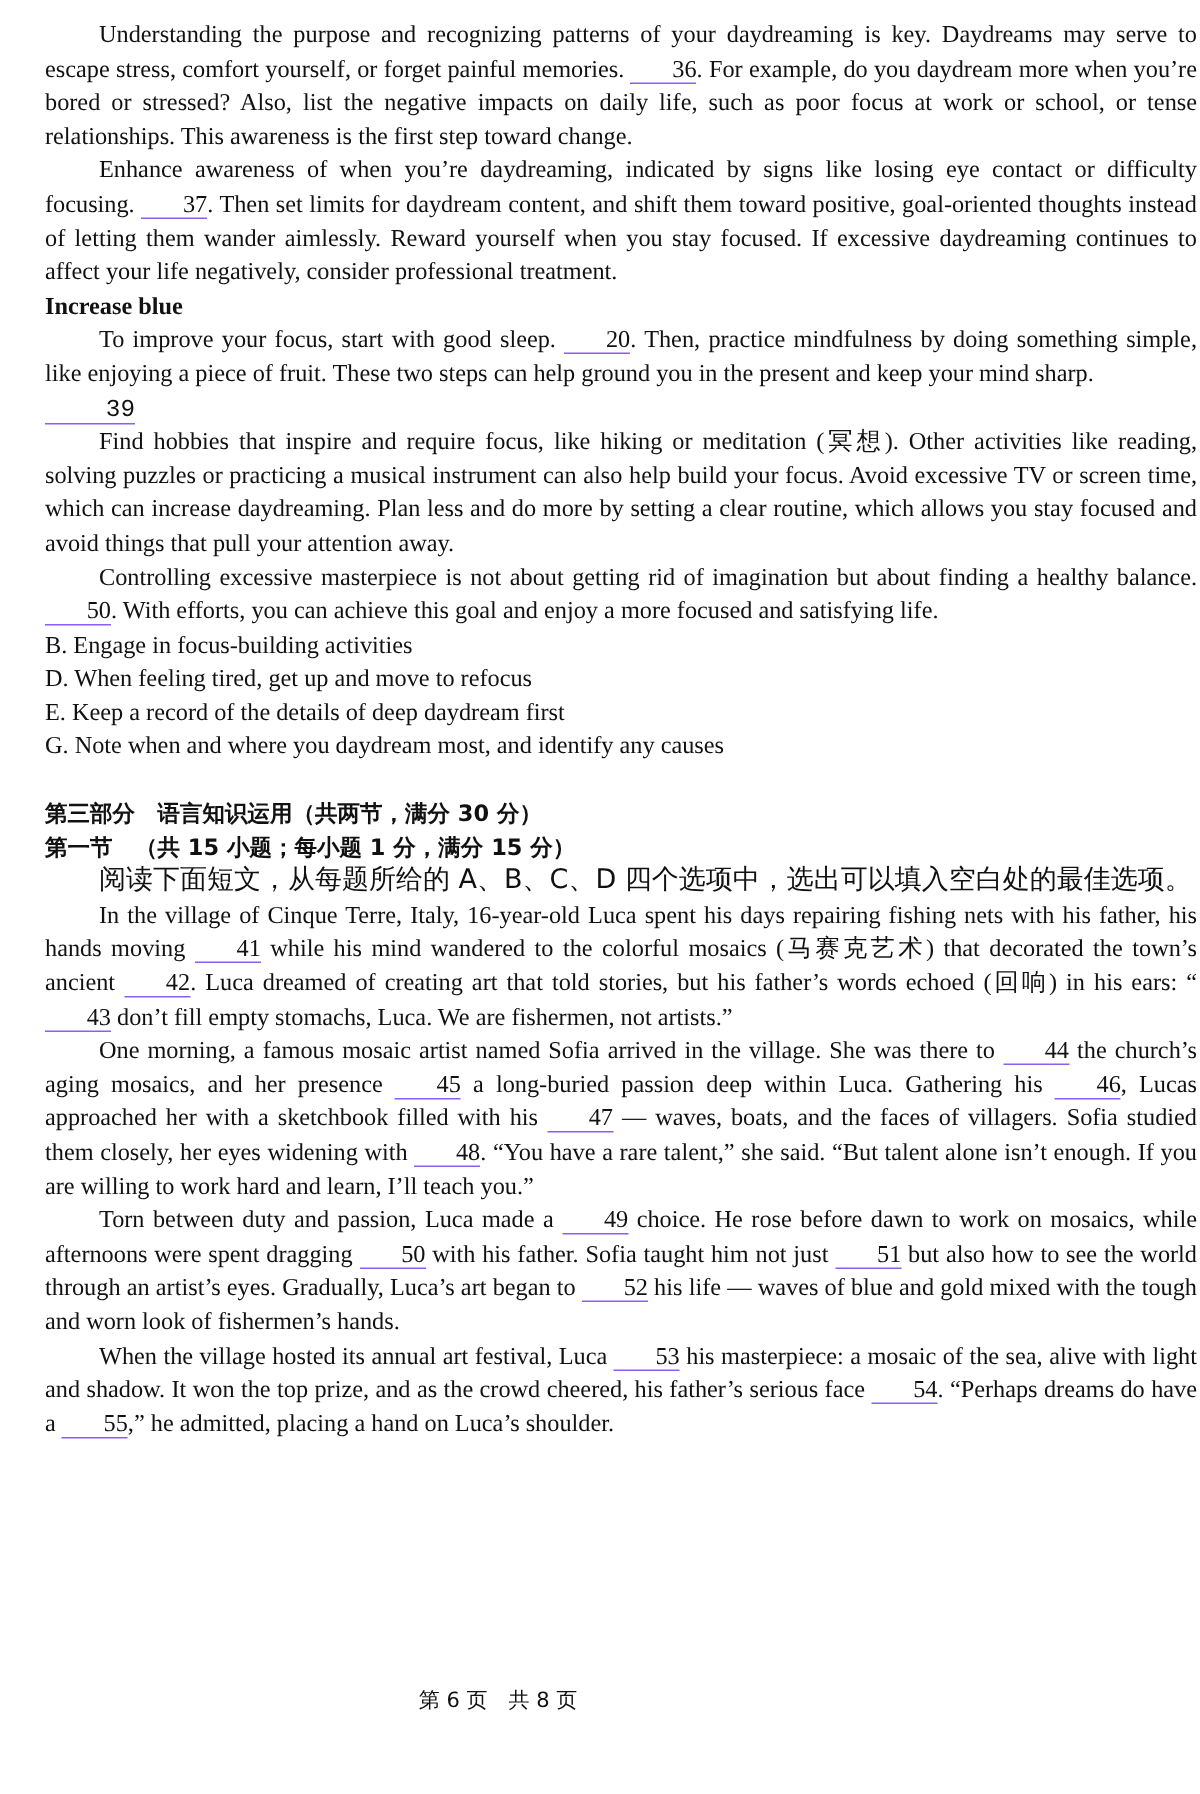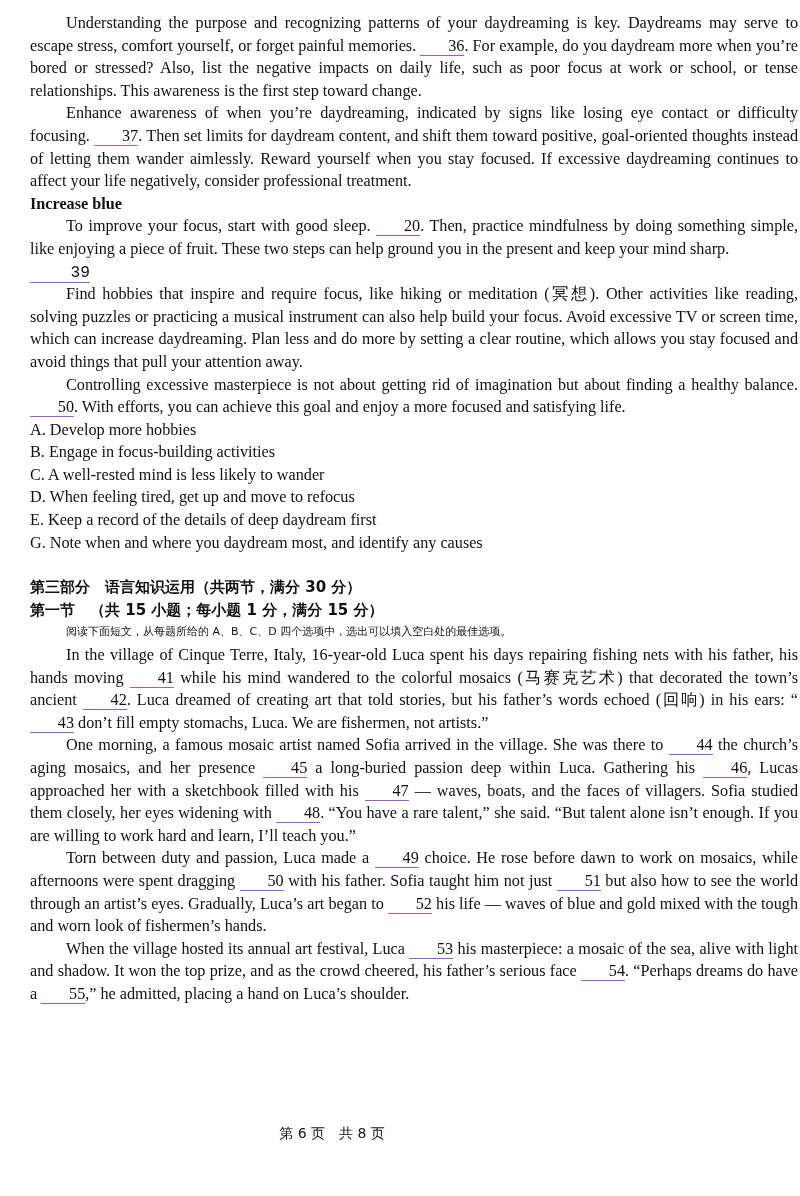--- a/index.html
+++ b/index.html
@@ -6,21 +6,21 @@
   body { width: 800px; height: 1196px; overflow: hidden; position: relative; color: #111; }
   .page { position: absolute; left: 30px; top: 12px; width: 768px;
           font-family: "Liberation Serif", serif; font-size: 16.2px; line-height: 22.6px; }
   .p { text-align: justify; text-indent: 36px; margin: 0; }
   .noindent { text-indent: 0; }
   .h { font-weight: bold; margin: 0; }
   .blank { display: inline-block; border-bottom: 1px solid #8b5cf6; min-width: 44px; text-align: right;
            line-height: 17px; text-indent: 0; }
   .opt { margin: 0; }
   .cn-h { font-family: "DejaVu Sans", sans-serif; font-weight: bold; font-size: 15px; margin: 0; }
-  .cn { font-family: "DejaVu Sans", sans-serif; font-size: 11px; }
+  .cn { font-family: "DejaVu Sans", sans-serif; font-size: 18px; }
   .spacer { height: 22px; }
   .footer { position: absolute; top: 1125px; left: 0; width: 664px; text-align: center;
             font-family: "DejaVu Sans", sans-serif; font-size: 14px; }
 </style>
 </head>
 <body>
 
 <div class="page">
 
   <p class="p"><span>Understanding the purpose and recognizing patterns of your daydreaming is key. Daydreams may serve to escape stress, comfort yourself, or forget painful memories. </span><span class="blank">36</span><span>. For example, do you daydream more when you’re bored or stressed? Also, list the negative impacts on daily life, such as poor focus at work or school, or tense relationships. This awareness is the first step toward change.</span></p>
@@ -32,23 +32,21 @@
 
   <p class="p"><span>To improve your focus, start with good sleep. </span><span class="blank">20</span><span>. Then, practice mindfulness by doing something simple, like enjoying a piece of fruit. These two steps can help ground you in the present and keep your mind sharp.</span></p>
 
   <p class="noindent" style="margin:0;"><span class="blank" style="min-width:60px;font-family:Liberation Mono, monospace;">39</span></p>
 
   <p class="p">Find hobbies that inspire and require focus, like hiking or meditation (冥想). Other activities like reading, solving puzzles or practicing a musical instrument can also help build your focus. Avoid excessive TV or screen time, which can increase daydreaming. Plan less and do more by setting a clear routine, which allows you stay focused and avoid things that pull your attention away.</p>
 
   <p class="p"><span>Controlling excessive masterpiece is not about getting rid of imagination but about finding a healthy balance. </span><span class="blank">50</span><span>. With efforts, you can achieve this goal and enjoy a more focused and satisfying life.</span></p>
 
   <div>
-    <p class="opt">A. Develop more hobbies</p>
     <p class="opt">B. Engage in focus-building activities</p>
-    <p class="opt">C. A well-rested mind is less likely to wander</p>
     <p class="opt">D. When feeling tired, get up and move to refocus</p>
     <p class="opt">E. Keep a record of the details of deep daydream first</p>
     <p class="opt">G. Note when and where you daydream most, and identify any causes</p>
   </div>
 
   <div class="spacer"></div>
 
   <p class="cn-h">第三部分　语言知识运用（共两节，满分 30 分）</p>
   <p class="cn-h">第一节　（共 15 小题；每小题 1 分，满分 15 分）</p>
   <p class="p cn">阅读下面短文，从每题所给的 A、B、C、D 四个选项中，选出可以填入空白处的最佳选项。</p>

